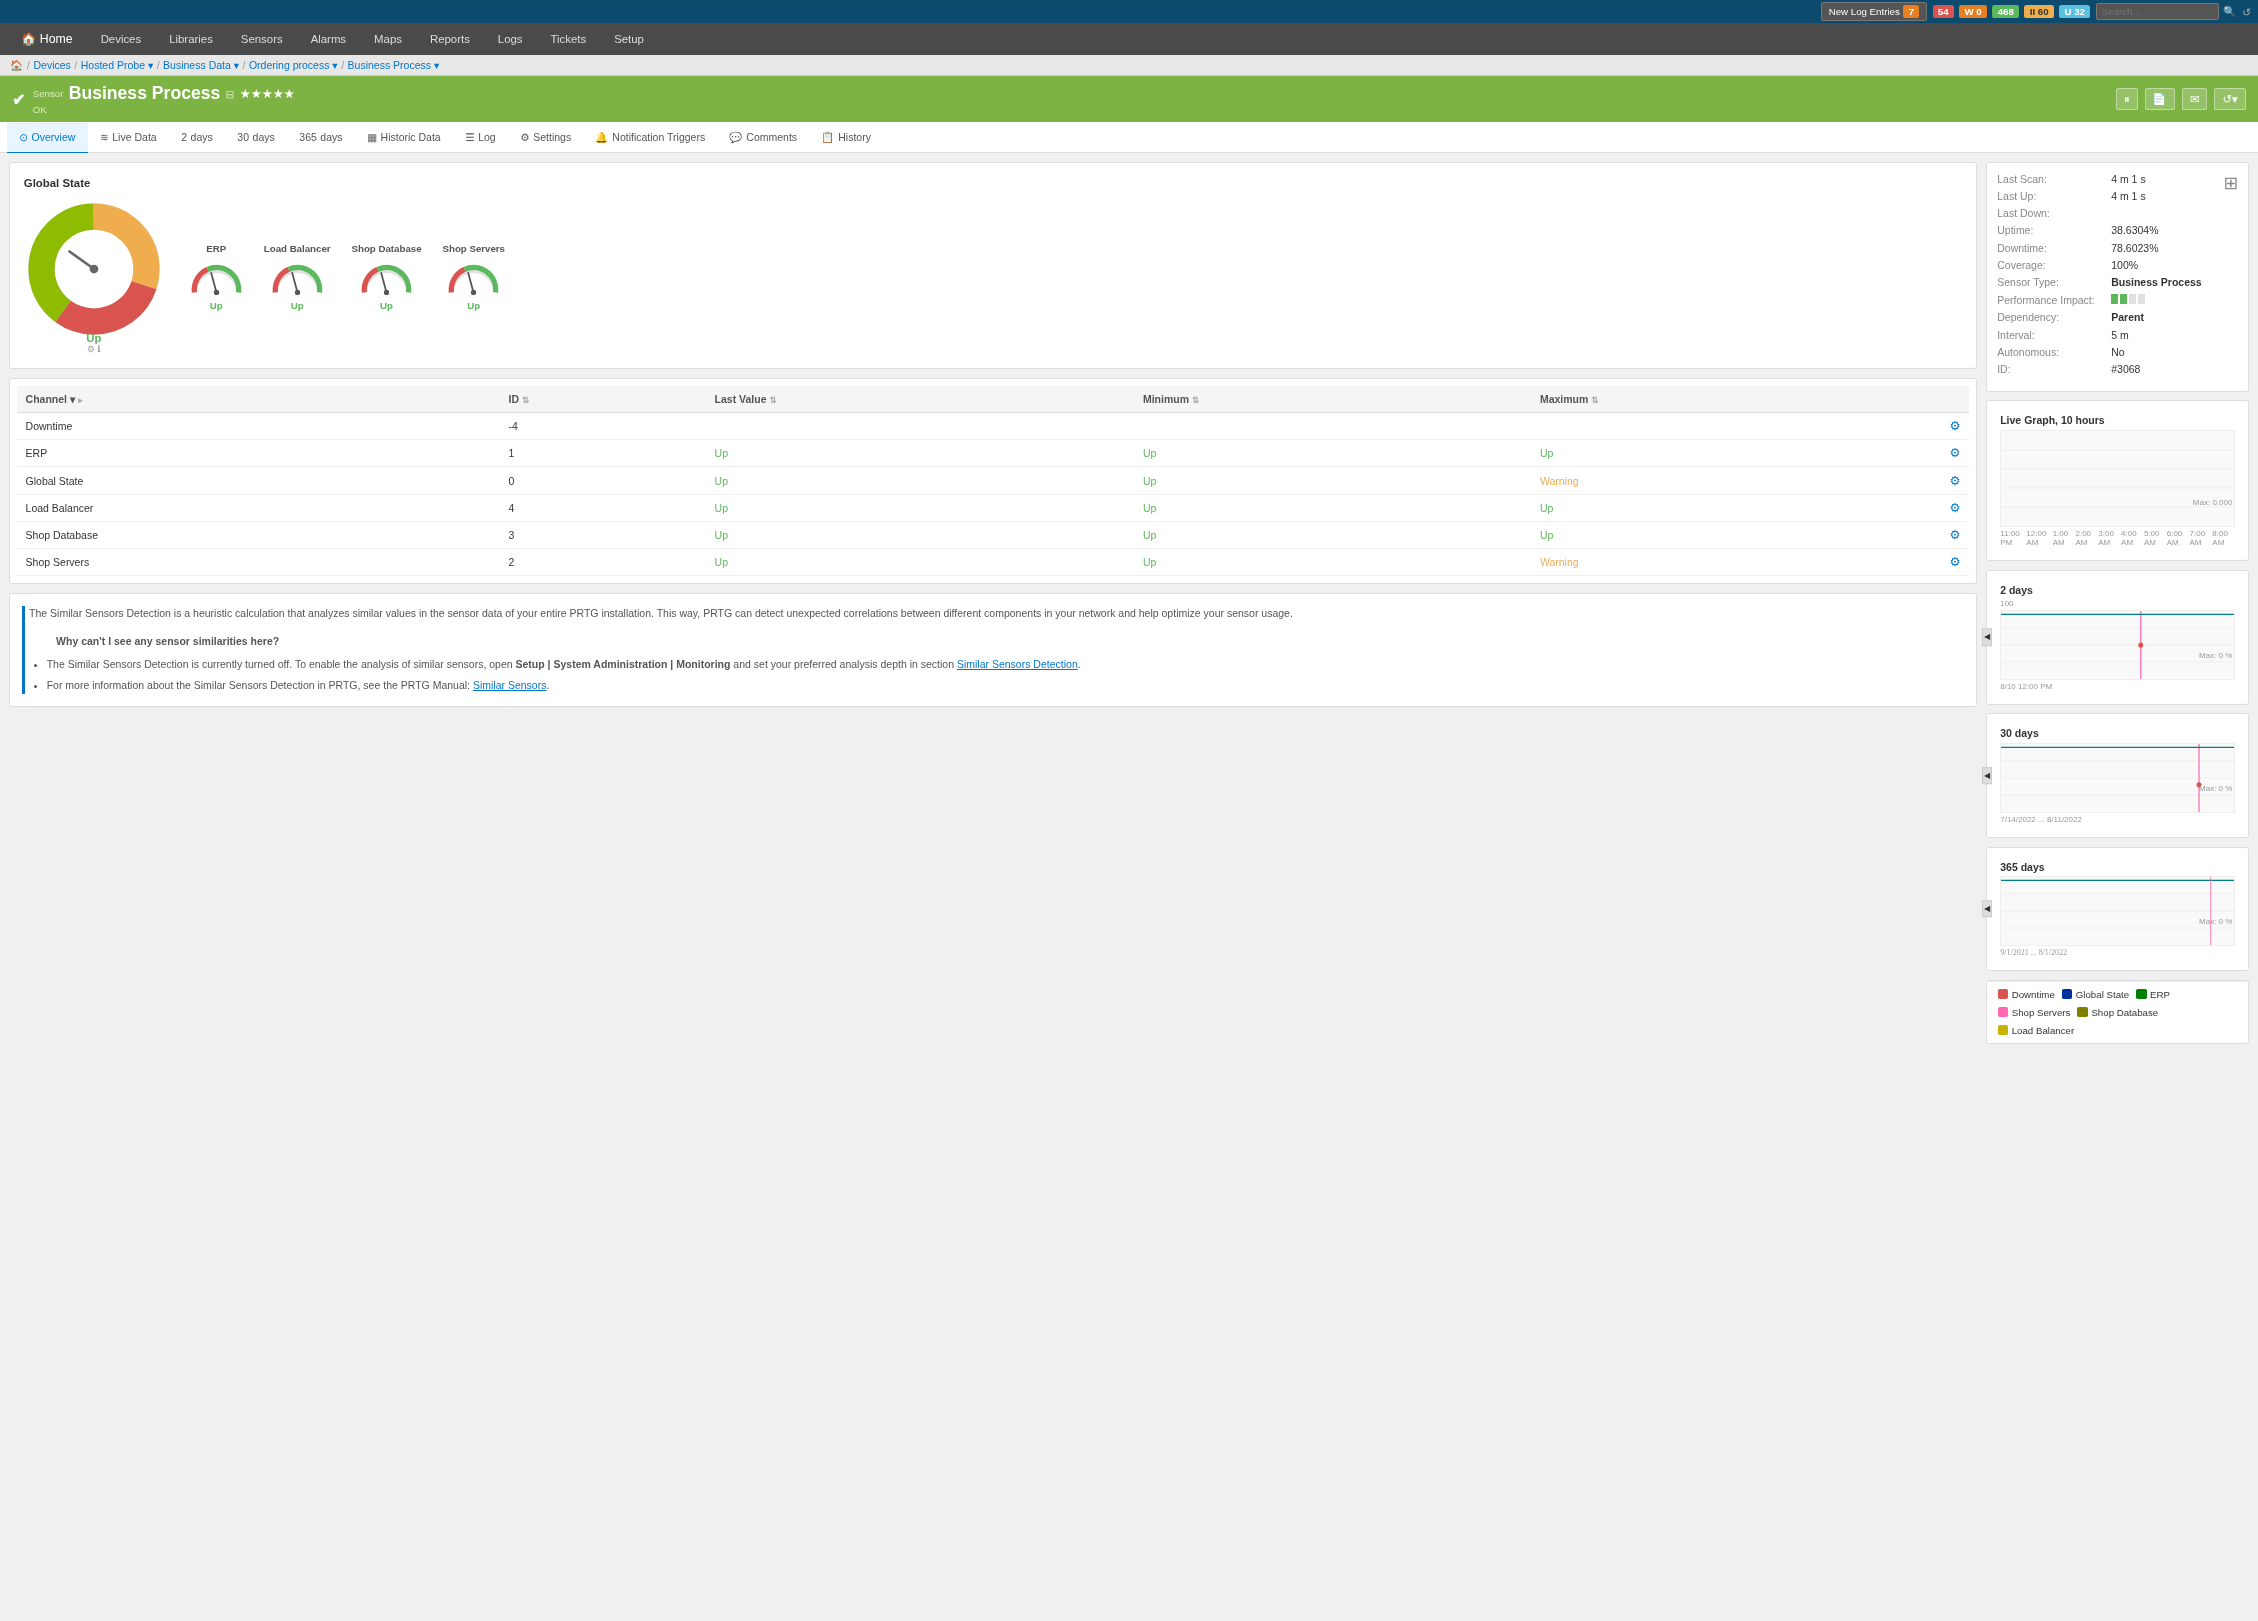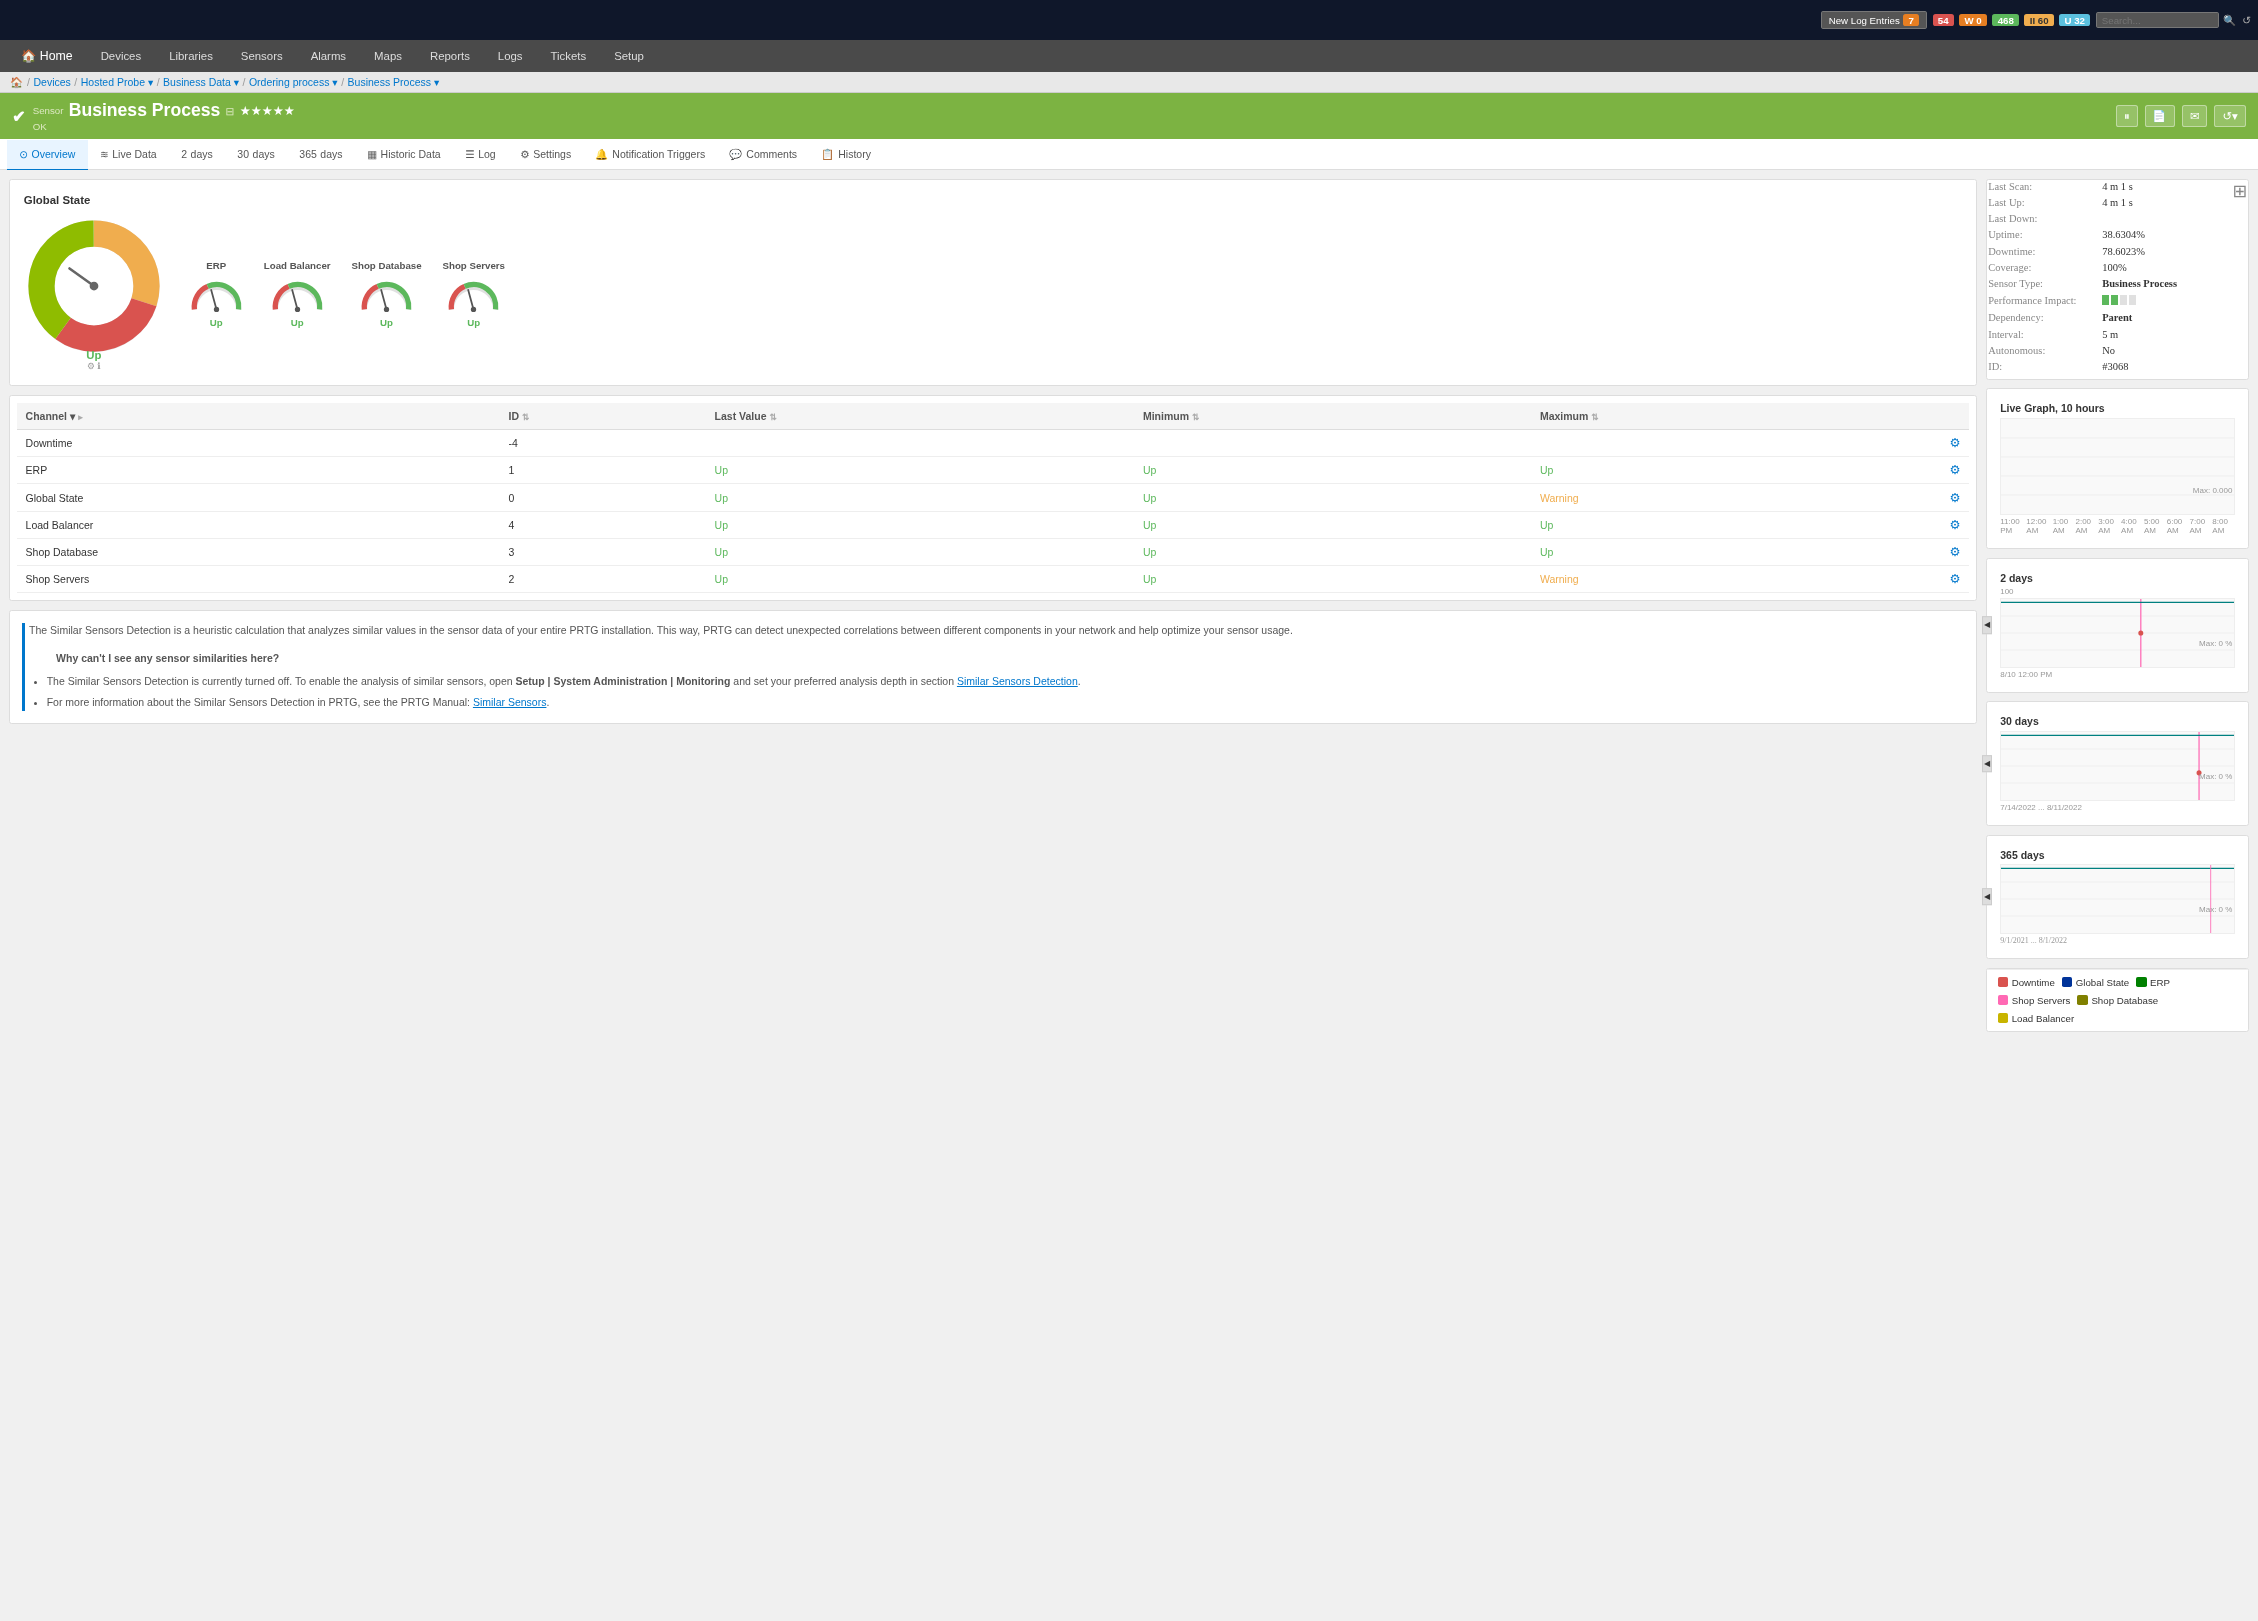--- a/index.html
+++ b/index.html
@@ -1,25 +1,25 @@
 <!DOCTYPE html>
 <html style="font-size:14px"><head>
   <meta charset="utf-8">
   <style>
     * { box-sizing: border-box; margin: 0; padding: 0; }
     body { font-family: Arial, sans-serif; font-size: 10.5px; background: #f0f0f0; color: #333; }
 
     
     .top-bar {
-      background: #0f172a;
+      background: #0c4a6e;
       color: #ccc;
       display: flex;
       align-items: center;
       justify-content: flex-end;
-      padding: 20px 7px;
+      padding: 3px 7px;
       height: 23px;
       gap: 5.3px;
     }
     .top-bar-btn {
       background: #555;
       color: #fff;
       border: 0.9px solid #777;
       padding: 1.8px 7px;
       font-size: 9.7px;
       cursor: pointer;
@@ -169,21 +169,21 @@
     }
     .data-table td {
       padding: 6.1px 8.8px;
       border-bottom: 0.9px solid #eee;
       font-size: 10.5px;
     }
     .sort-arrow { color: #aaa; font-size: 8.8px; }
     .link-icon { color: #0077cc; cursor: pointer; font-size: 12.3px; }
 
     
-    .info-panel { padding: 1px; font-family: Liberation Serif, serif; }
+    .info-panel { padding: 10px; }
     .info-row { display: flex; margin-bottom: 5.3px; font-size: 10.5px; }
     .info-label { color: #888; width: 114px; flex-shrink: 0; }
     .info-value { color: #333; font-weight: normal; }
     .info-value.bold { font-weight: bold; }
 
     
     .graph-section { padding: 13px; }
     .graph-title { font-size: 10.5px; font-weight: bold; color: #333; margin-bottom: 3.5px; }
     .graph-canvas { width: 100%; height: 88px; background: #f9f9f9; border: 0.9px solid #eee; position: relative; overflow: hidden; }
     .max-label { position: absolute; right: 1.8px; bottom: 19px; font-size: 8px; color: #999; }

